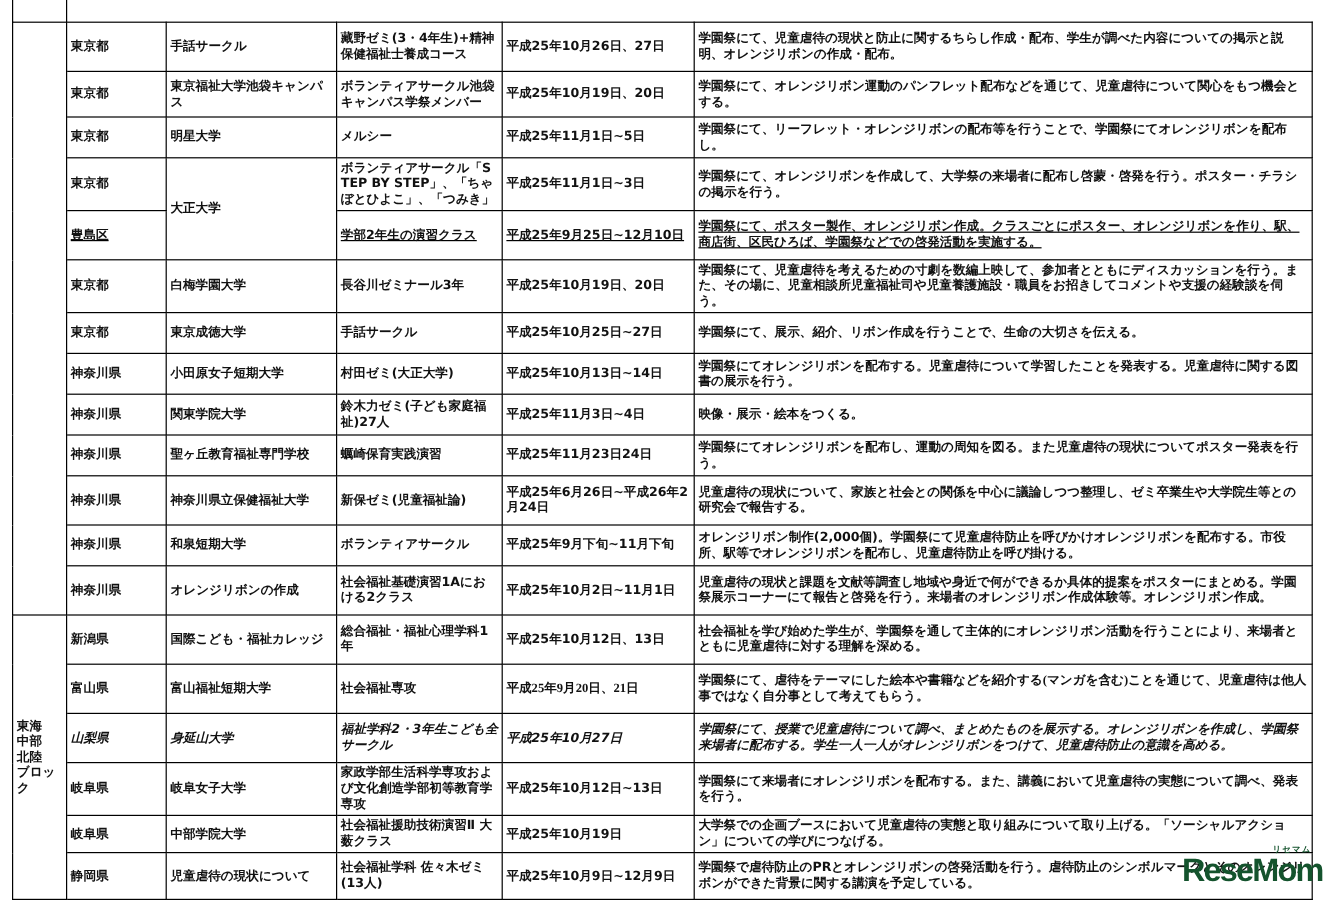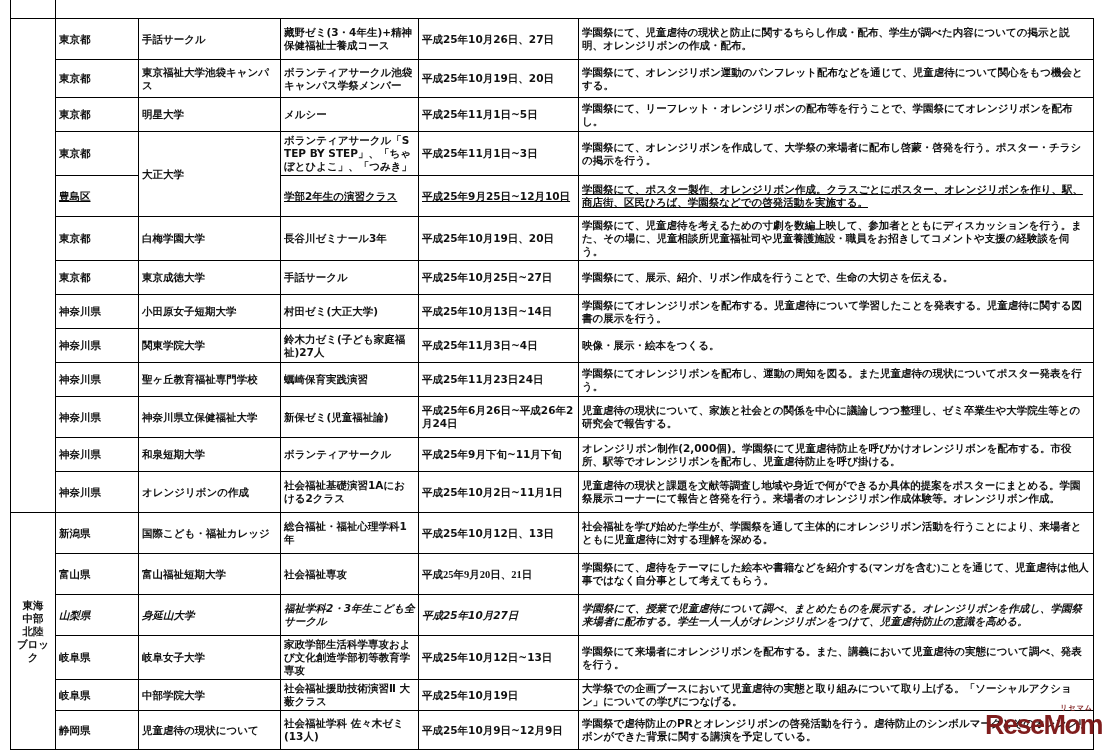--- a/index.html
+++ b/index.html
@@ -12,21 +12,21 @@
     position:absolute;left:10px;top:18px;
     border-collapse:collapse;table-layout:fixed;
   }
   table.activity td{
     border:1px solid #000;
     font-size:10.5px;line-height:13px;font-weight:bold;color:#111;
     vertical-align:middle;padding:2px 3px;overflow:hidden;
     word-break:break-all;
   }
   td.cell-block{
-    vertical-align:top;text-align:center;padding-top:3px;
+    vertical-align:top;text-align:left;padding-top:3px;
     font-size:10.5px;
   }
   td.cut-top{border-top:none;}
   td.cell-prefecture{padding-left:5px;margin-left:36px;}
   td.cell-description{padding-left:4px;padding-right:4px;}
   .vext{
     position:absolute;top:0;width:1px;height:19px;background:#000;
   }
   .vext-left{left:10px;}
   .vext-right{left:55px;}
@@ -190,16 +190,16 @@
       <tr style="height: 39px;">
         <td class="cell-prefecture">静岡県</td>
         <td class="cell-university">児童虐待の現状について</td>
         <td class="cell-seminar">社会福祉学科 佐々木ゼミ(13人)</td>
         <td class="cell-date">平成25年10月9日~12月9日</td>
         <td class="cell-description">学園祭で虐待防止のPRとオレンジリボンの啓発活動を行う。虐待防止のシンボルマークとそのオレンジリボンができた背景に関する講演を予定している。</td>
       </tr>
     </tbody>
 </table>
 
-<div class="watermark" style="color: #7f1d1d;">
+<div class="watermark" style="color: #14532d;">
   <span class="ruby">リセマム</span>
   <span class="brand">ReseMom.</span>
 </div>
 
 </body></html>

